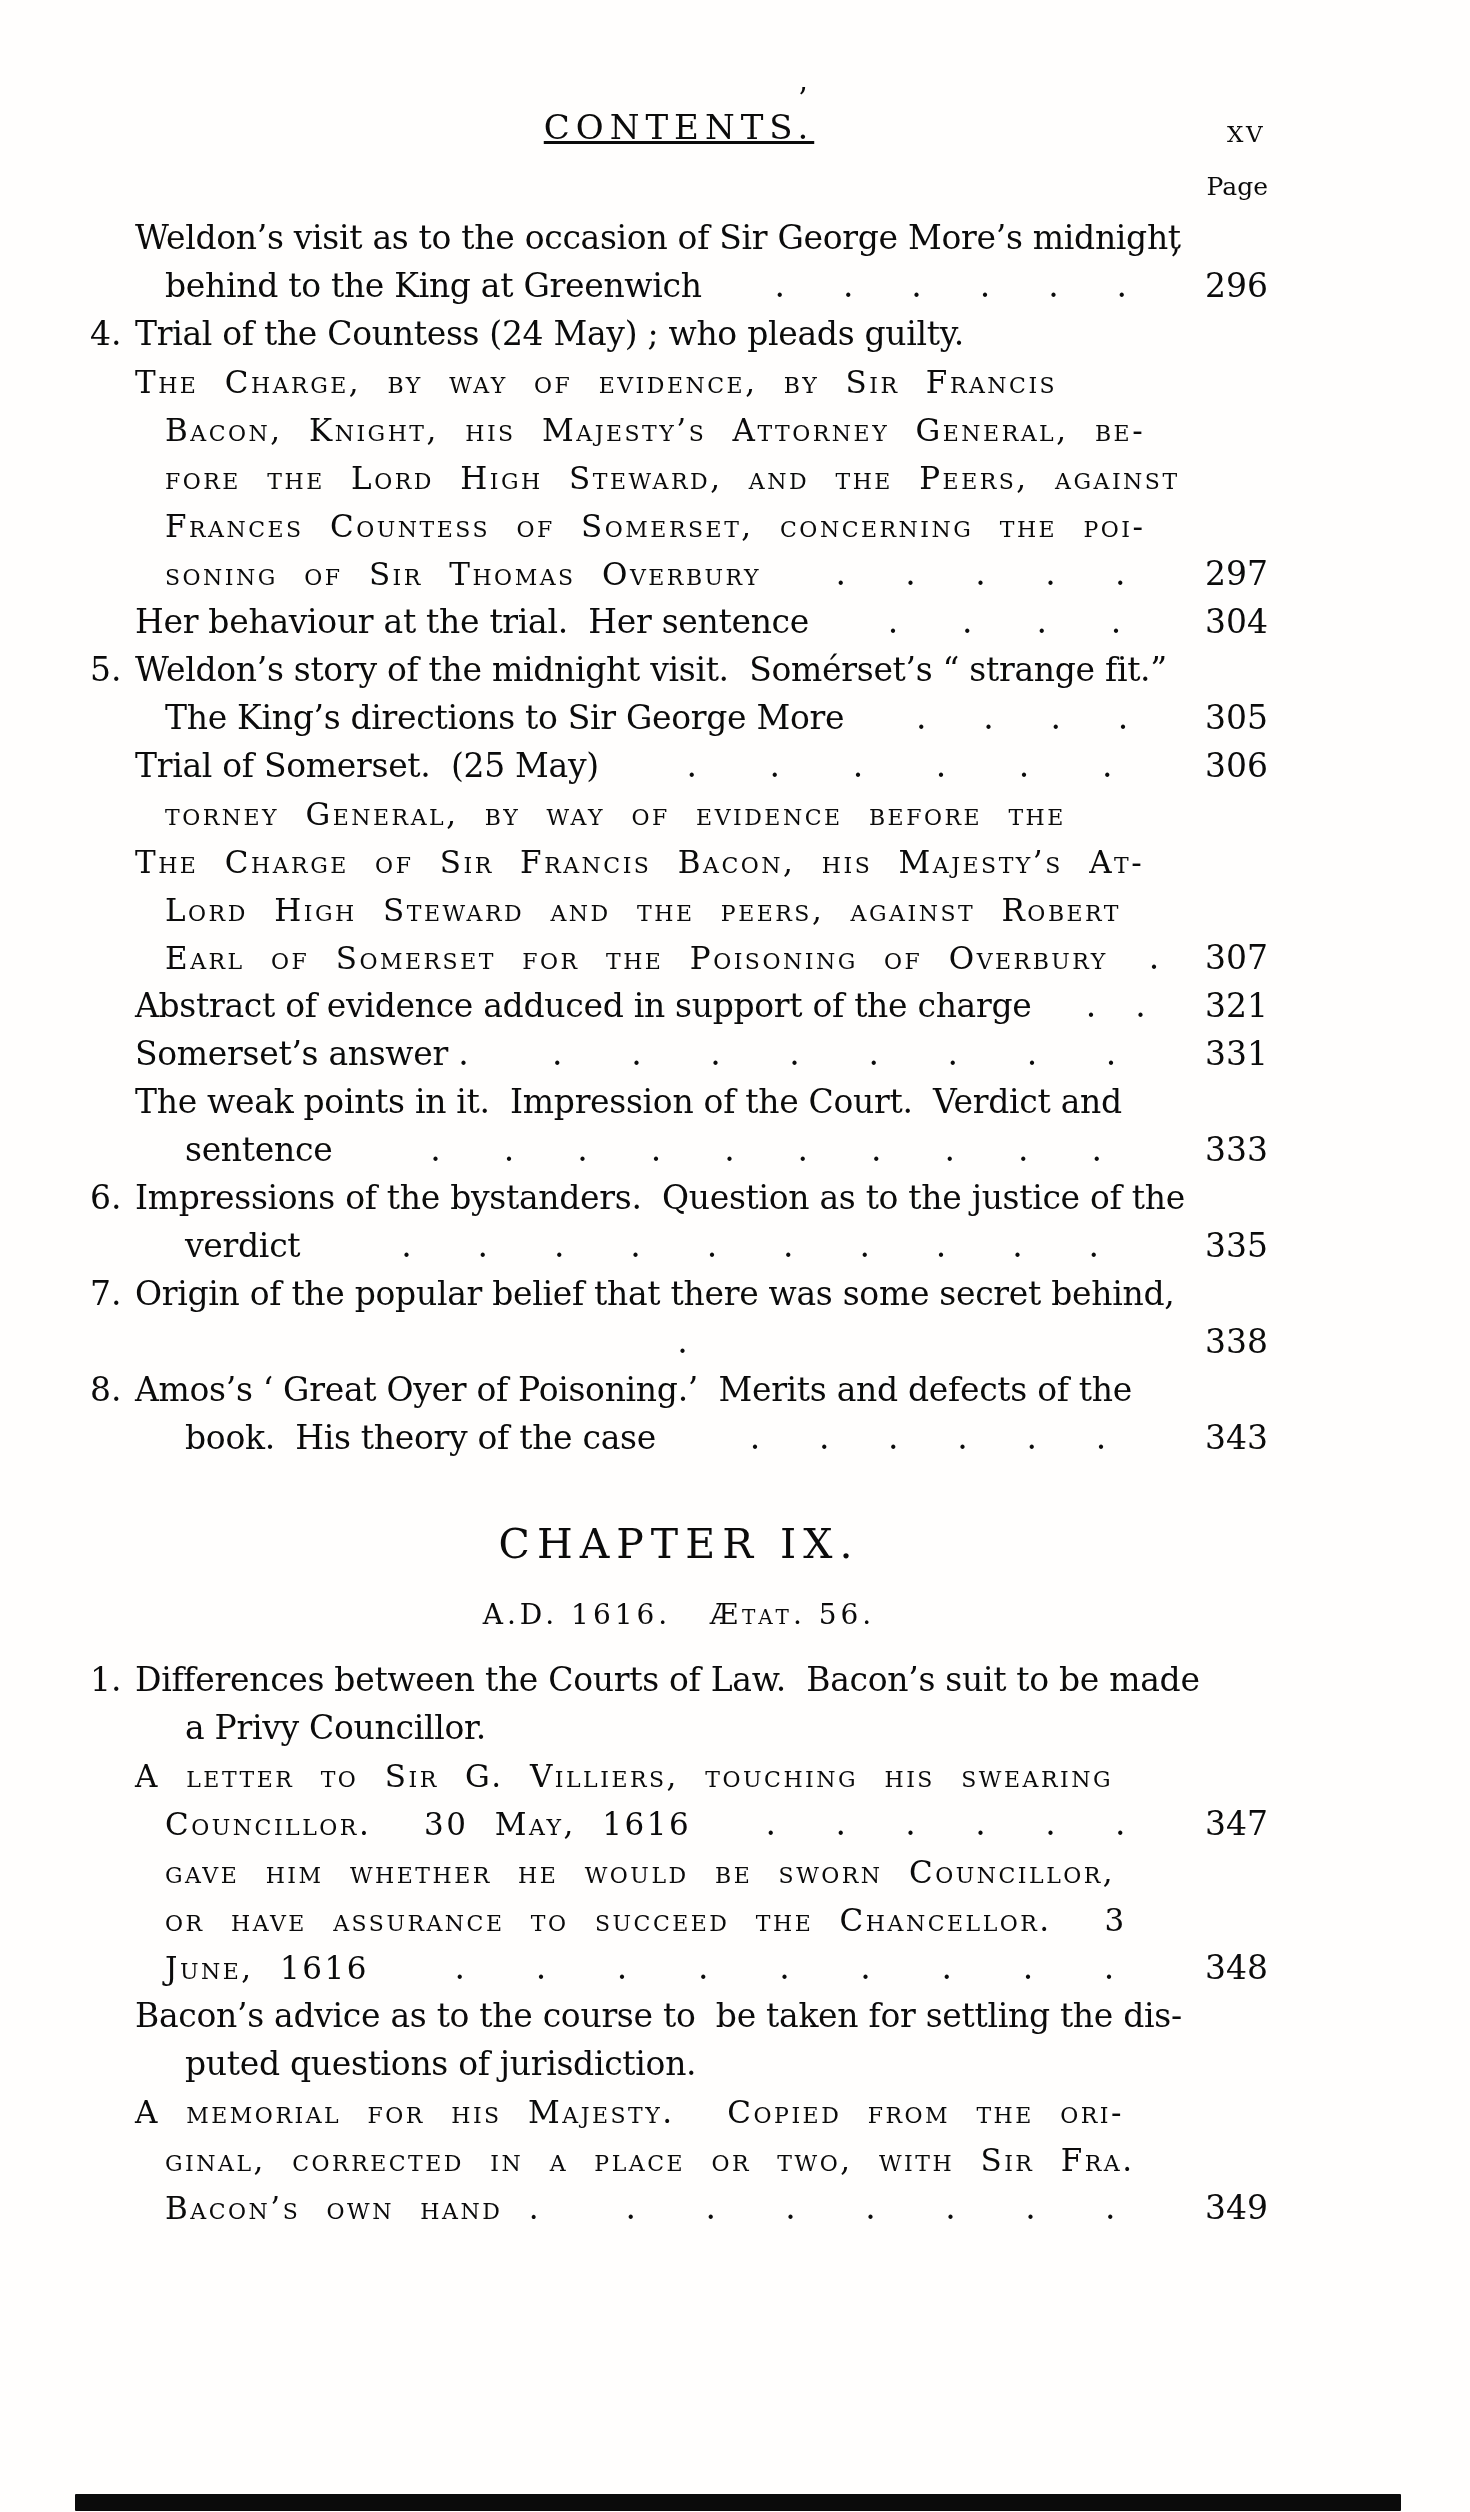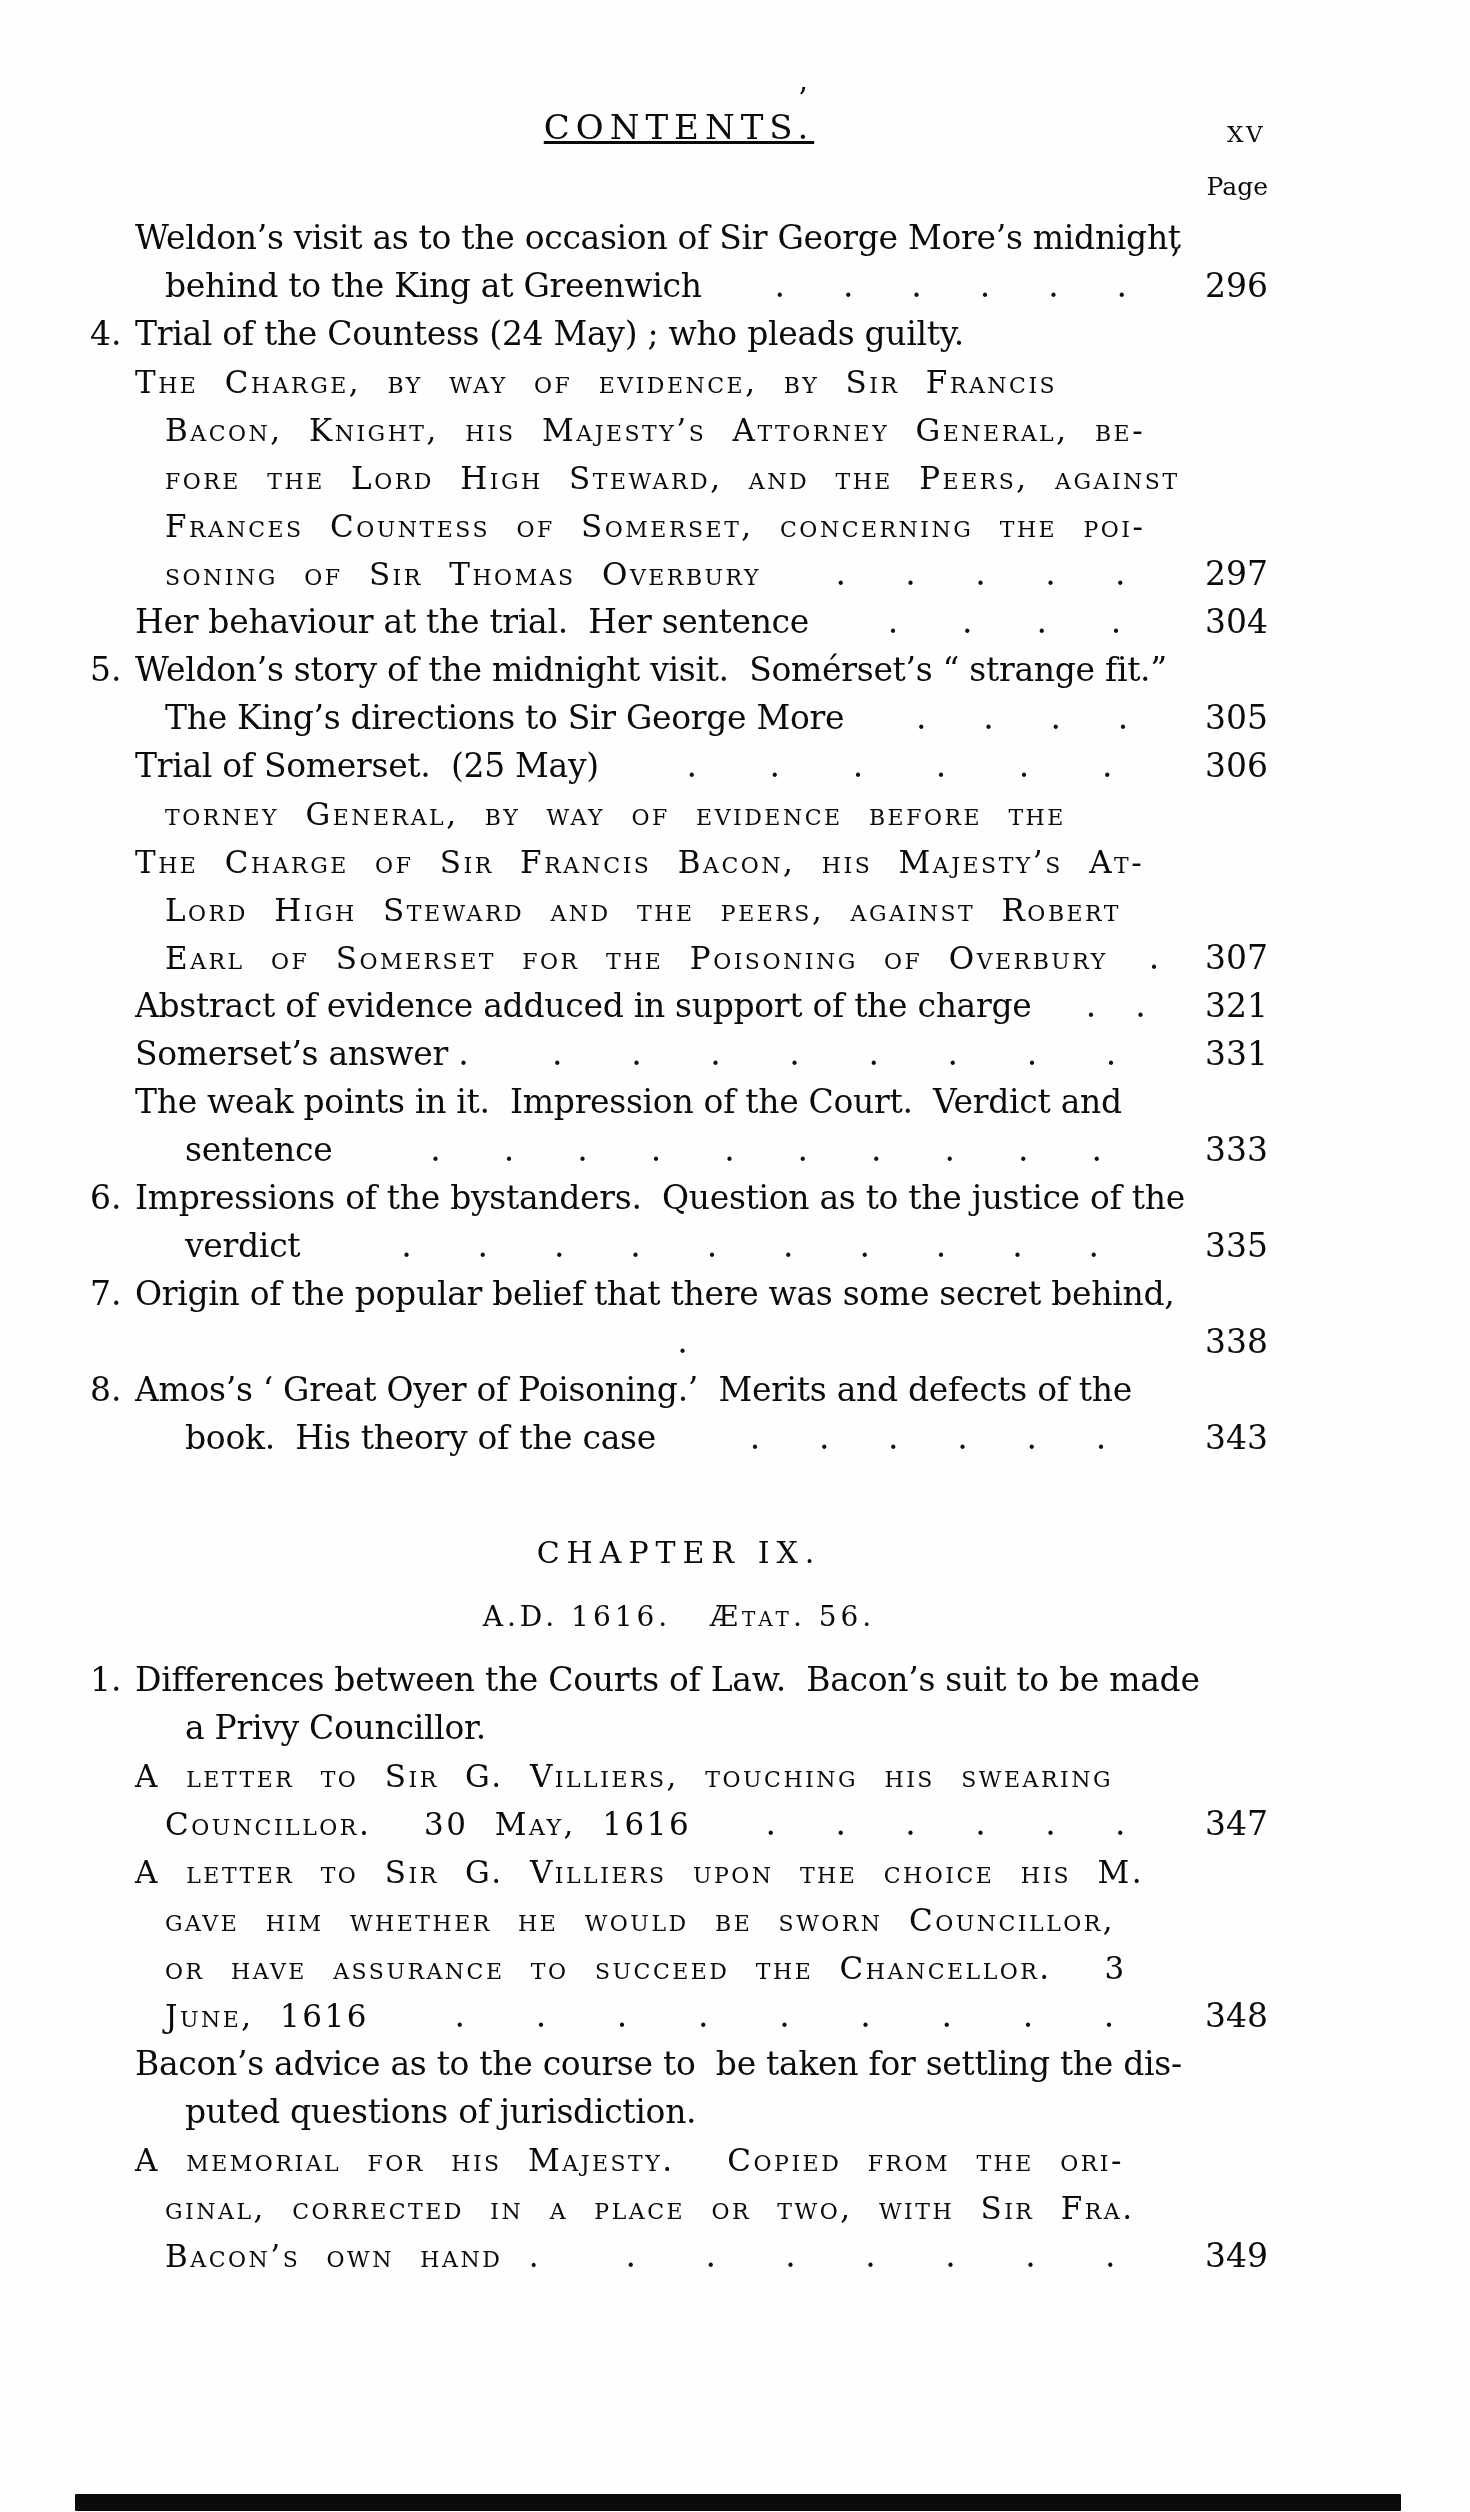--- a/index.html
+++ b/index.html
@@ -44,21 +44,21 @@
     flex: 1 1 auto; min-width: 0; overflow: hidden;
     display: flex; justify-content: space-evenly; align-items: baseline;
     padding: 0 13px 0 15px;
   }
   .dot { font-size: 33px; line-height: 48px; }
 
   .pg { flex: none; width: 70px; text-align: right; font-size: 33px; }
   .pg.empty { width: 0; padding: 0; }
 
   .chapter-head { position: absolute; top: 1520px; left: 0; width: 100%; text-align: center; }
-  .chapter-title { font-size: 30px; letter-spacing: 7px; white-space: pre; margin-top: 15px; }
+  .chapter-title { font-size: 41px; letter-spacing: 7px; white-space: pre; }
   .chapter-subtitle {
     margin-top: 30px; font-size: 28px; letter-spacing: 4px;
     font-variant: small-caps; white-space: pre;
   }
 
   .artifact { position: absolute; font-size: 30px; color: #0a0a0a; line-height: 1; }
 
   .bottom-bar {
     position: absolute; left: 75px; top: 2494px;
     width: 1326px; height: 17px; background: #0b0b0b; border-radius: 1px;
@@ -336,26 +336,20 @@
     <span class="txt">Councillor.  30 May, 1616</span>
     <span class="dots">
             <span class="dot">.</span>
             <span class="dot">.</span>
             <span class="dot">.</span>
             <span class="dot">.</span>
             <span class="dot">.</span>
             <span class="dot">.</span>
           </span>
     <span class="pg">347</span>
-  </div>
-        <div class="row ind-1 caps">
-
-    <span class="txt">A letter to Sir G. Villiers upon the choice his M.</span>
-    <span class="dots"></span>
-    <span class="pg empty"></span>
   </div>
         <div class="row ind-2 caps">
 
     <span class="txt">gave him whether he would be sworn Councillor,</span>
     <span class="dots"></span>
     <span class="pg empty"></span>
   </div>
         <div class="row ind-2 caps">
 
     <span class="txt">or have assurance to succeed the Chancellor.  3</span>

